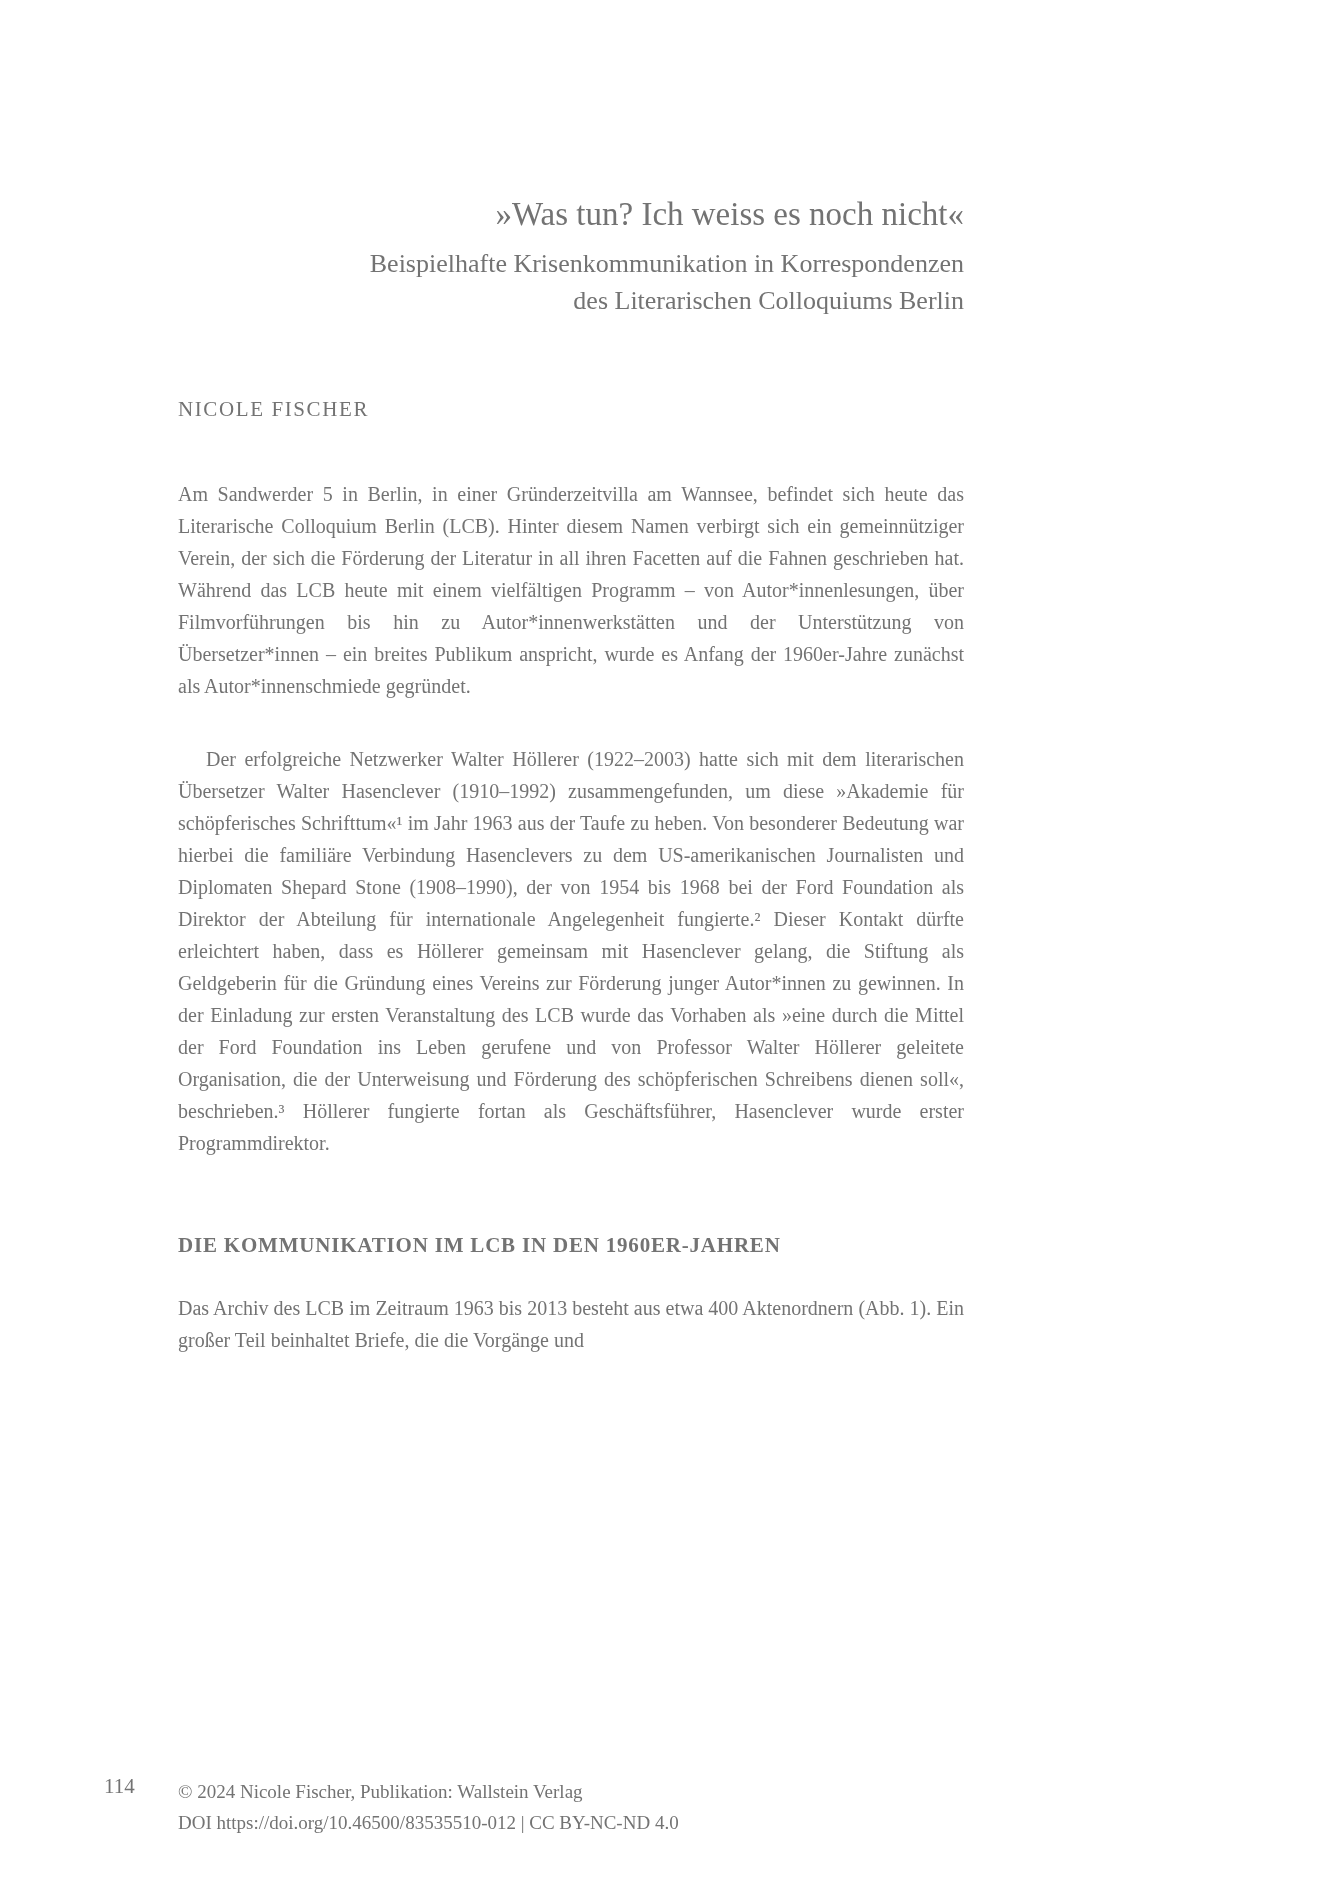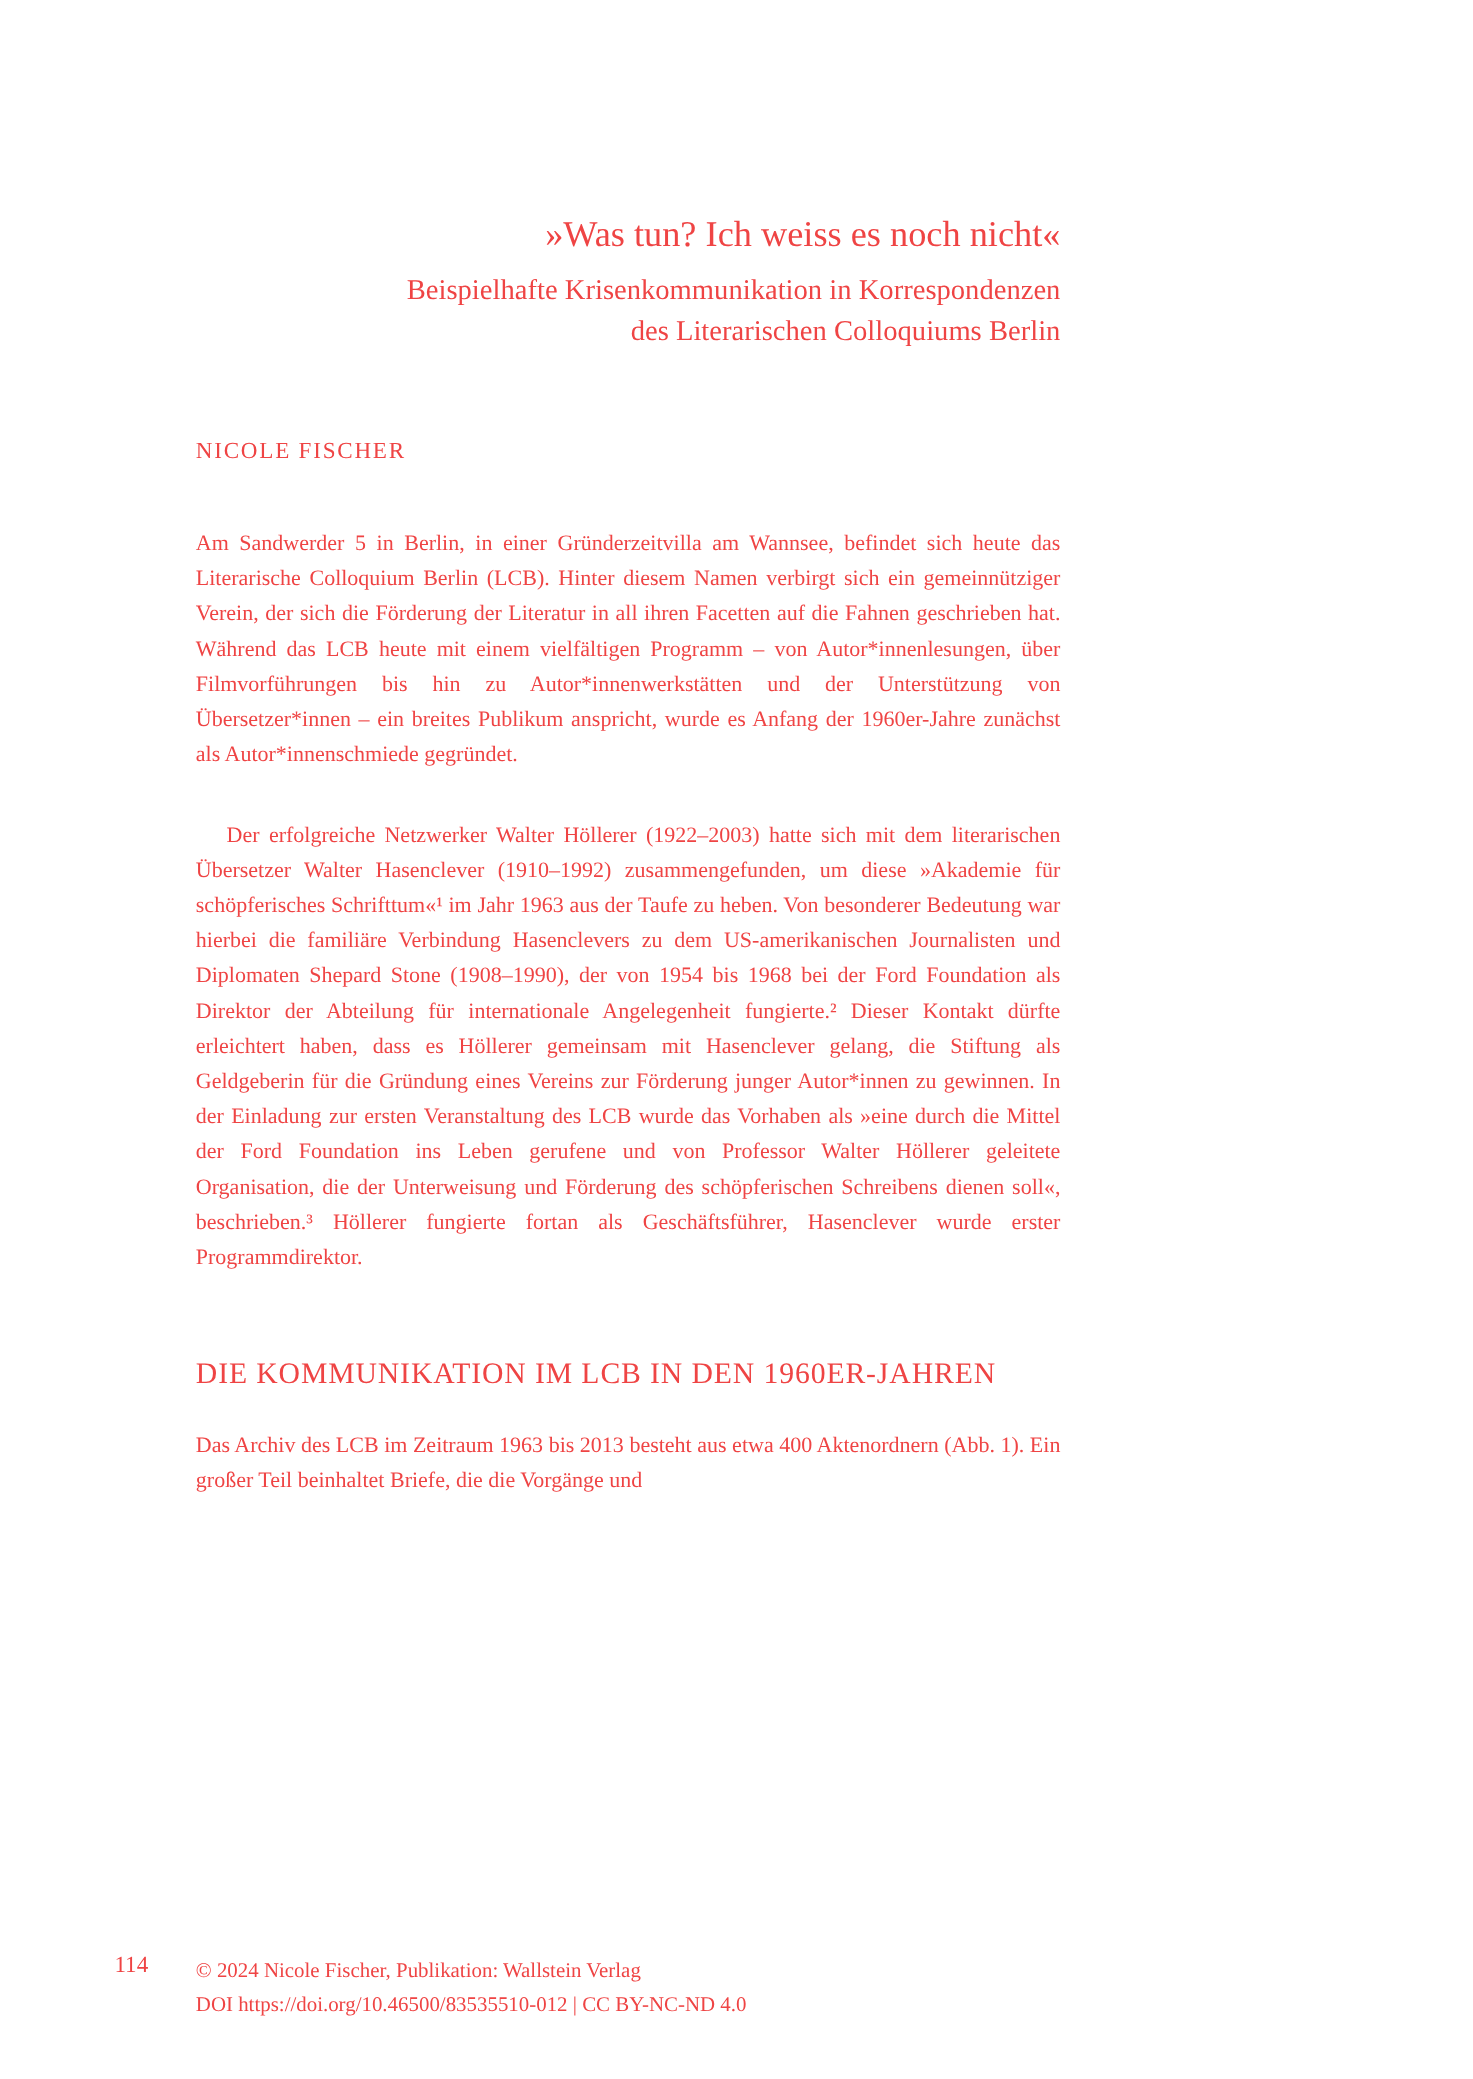--- a/index.html
+++ b/index.html
@@ -6,21 +6,21 @@
     margin: 0;
     padding: 0;
     background: #ffffff;
   }
   .page {
     width: 1339px;
     height: 1890px;
     background: #ffffff;
     position: relative;
     font-family: "Liberation Serif", "DejaVu Serif", serif;
-    color: #ef4444;
+    color: #737373;
     overflow: hidden;
   }
   .content {
     position: absolute;
     left: 178px;
     top: 0;
     width: 786px;
   }
   .title-block {
     margin-top: 194px;
@@ -52,22 +52,23 @@
   }
   .para {
     margin: 0;
   }
   .para.indent {
     text-indent: 28px;
     margin-top: 41px;
   }
   .section-heading {
     margin-top: 74px;
-    font-size: 27px;
+    font-size: 21px;
     letter-spacing: 0.8px;
+    font-weight: bold;
   }
   .section-body {
     margin-top: 34px;
   }
   .footer-pagenum {
     position: absolute;
     left: 104px;
     top: 1774px;
     font-size: 21px;
   }

